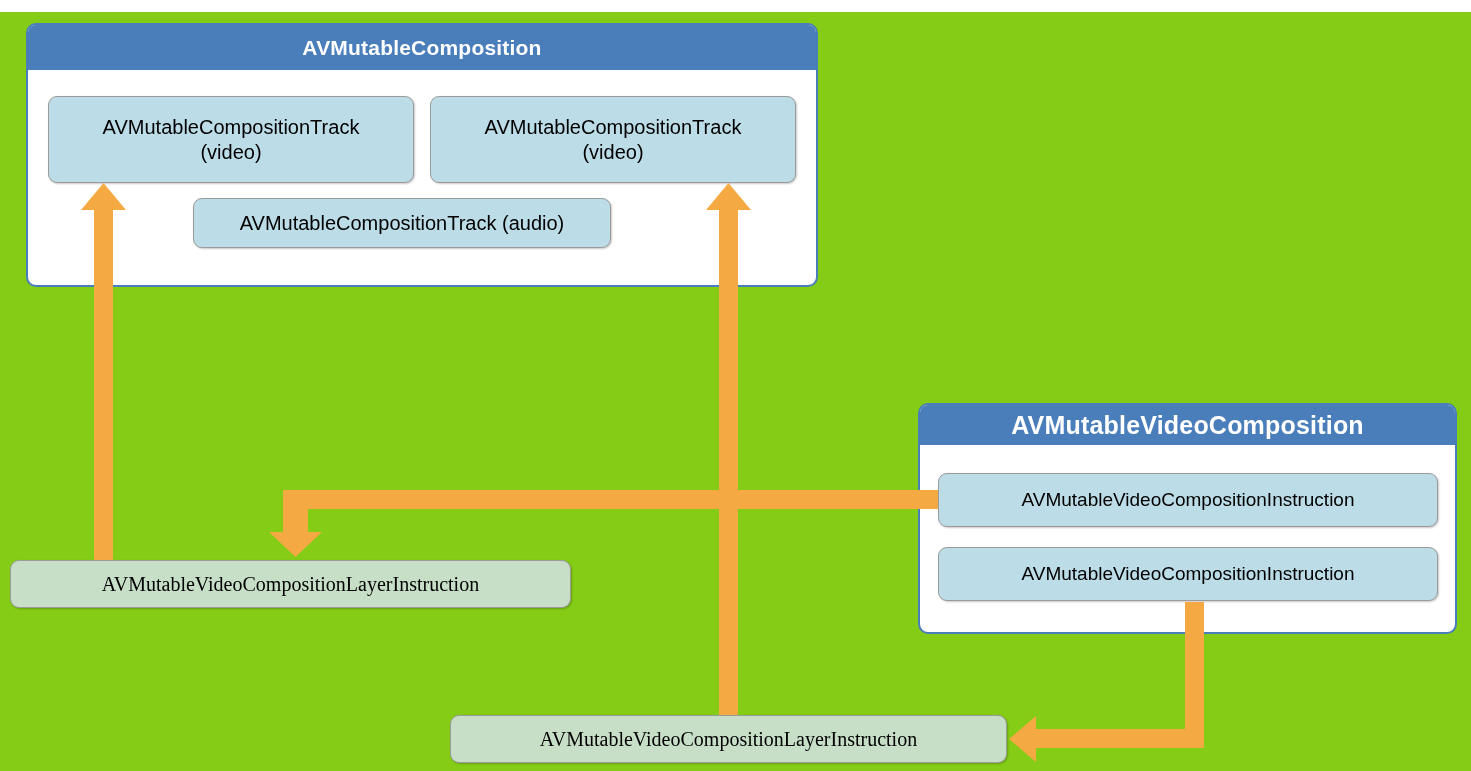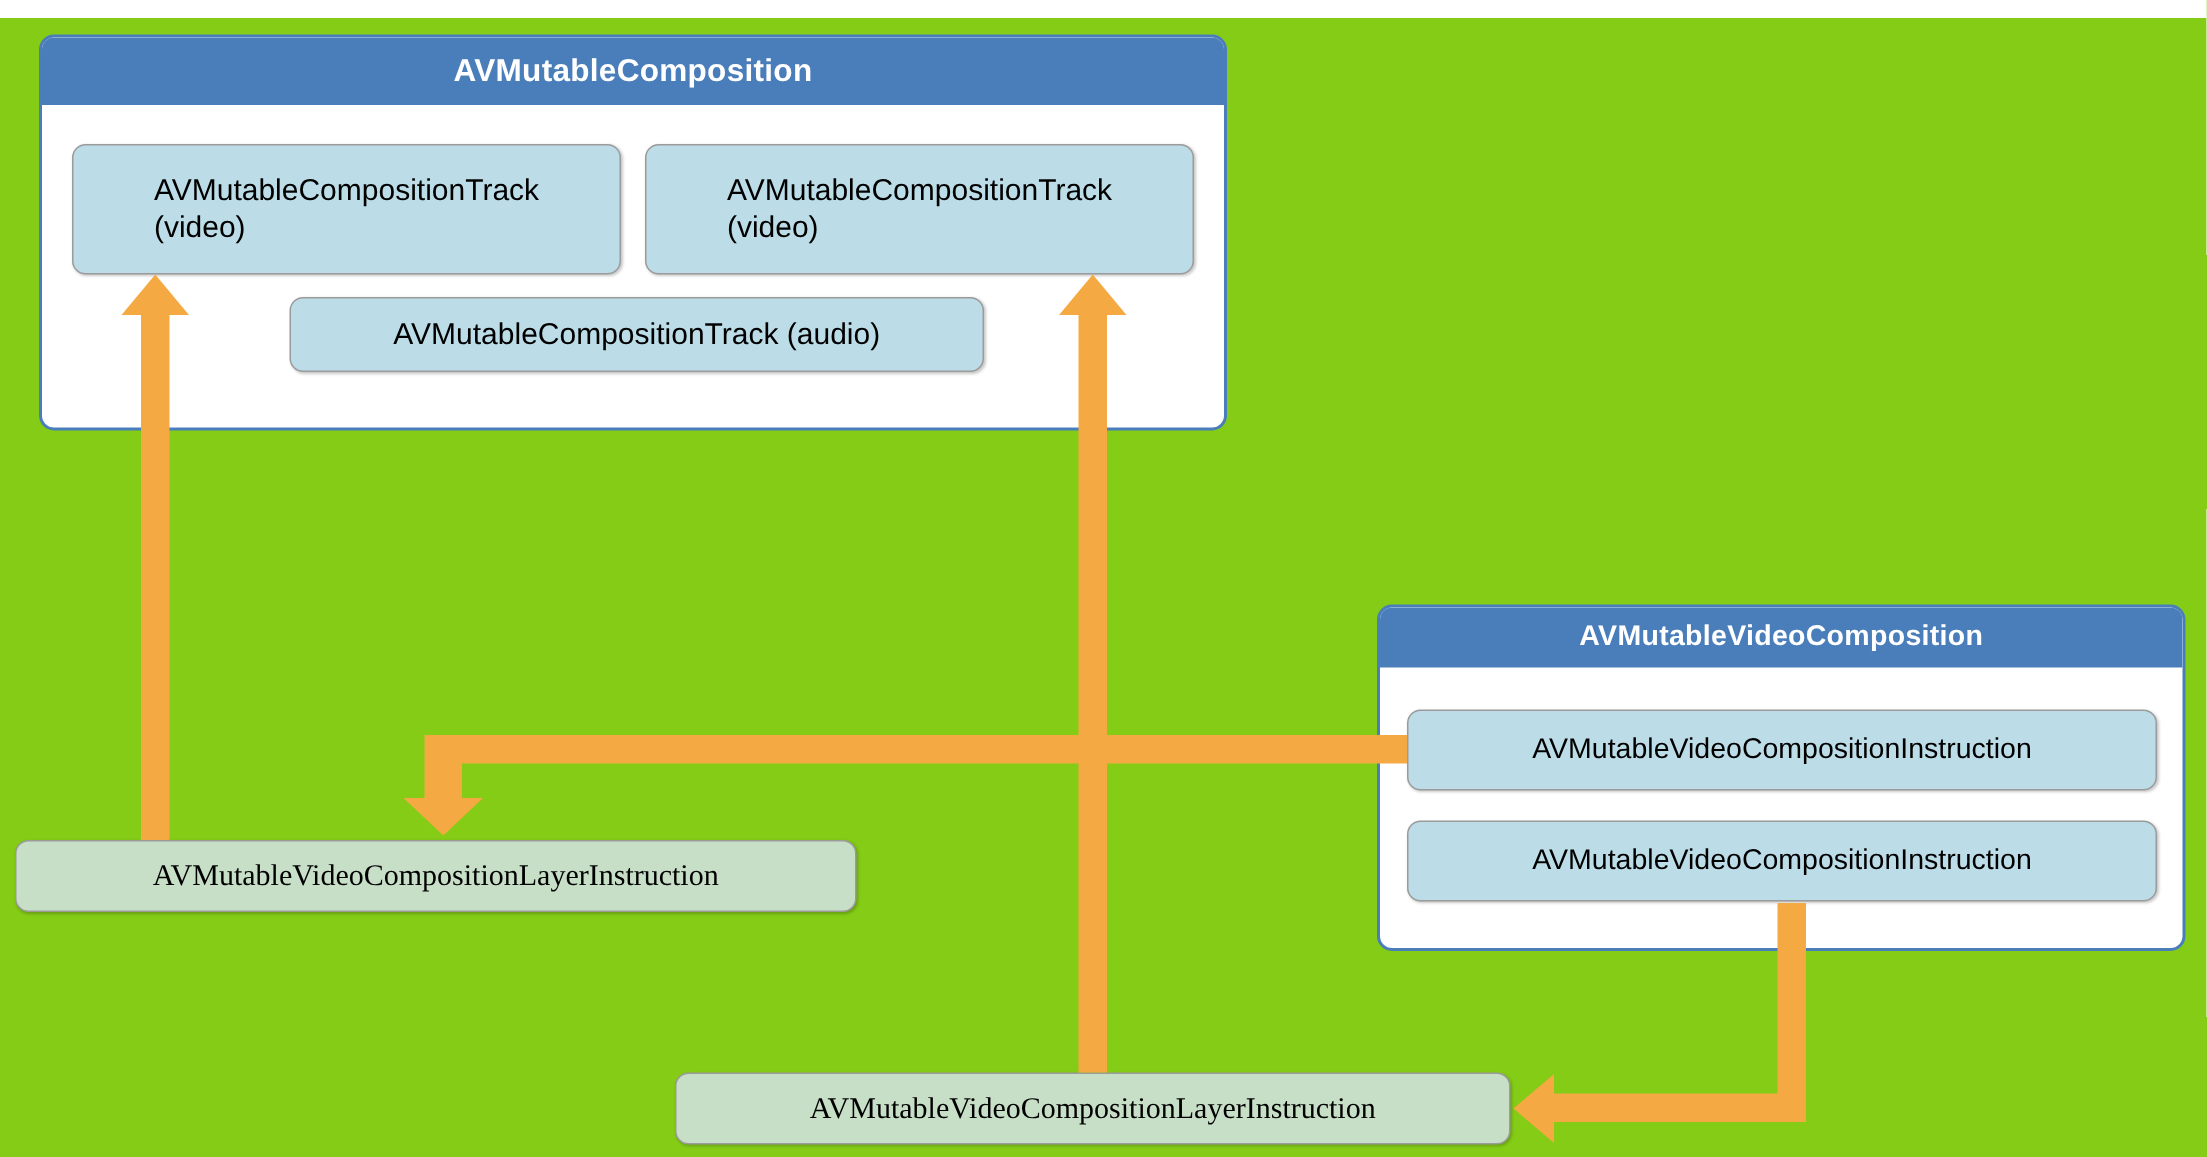--- a/index.html
+++ b/index.html
@@ -55,44 +55,44 @@
   }
 
   #panel-videocomposition {
     left: 918px;
     top: 391px;
     width: 539px;
     height: 231px;
   }
   #panel-videocomposition .panel-header {
     height: 40px;
-    font-size: 19px;
+    font-size: 25px;
   }
 
   
   .box {
     position: absolute;
     box-sizing: border-box;
     border: 1px solid #9b9b9b;
     border-radius: 9px;
     display: flex;
     align-items: center;
     justify-content: center;
-    text-align: left;
+    text-align: center;
     color: #000000;
     line-height: 1.22;
     box-shadow: 1px 1px 2px rgba(0,0,0,0.22);
     white-space: pre-line;
   }
   .box-blue  { background: #bcdde8; }
   .box-green { background: #c7dec7; font-family: Liberation Serif, serif; }
 
   #track-video-1 { left: 48px;  top: 84px;  width: 366px; height: 87px; font-size: 20px; }
   #track-video-2 { left: 430px; top: 84px; width: 366px; height: 87px; font-size: 20px; }
-  #track-audio   { left: 193px; top: 186px; width: 463px; height: 50px; font-size: 20px; }
+  #track-audio   { left: 193px; top: 186px; width: 418px; height: 50px; font-size: 20px; }
 
   #instruction-1 { left: 938px; top: 461px; width: 500px; height: 54px; font-size: 19px; }
   #instruction-2 { left: 938px; top: 535px; width: 500px; height: 54px; font-size: 19px; }
 
   #layer-instruction-1 { left: 10px;  top: 548px; width: 561px; height: 48px; font-size: 20px; }
   #layer-instruction-2 { left: 450px; top: 703px; width: 557px; height: 48px; font-size: 20px; }
 
   
   #arrows {
     position: absolute;

